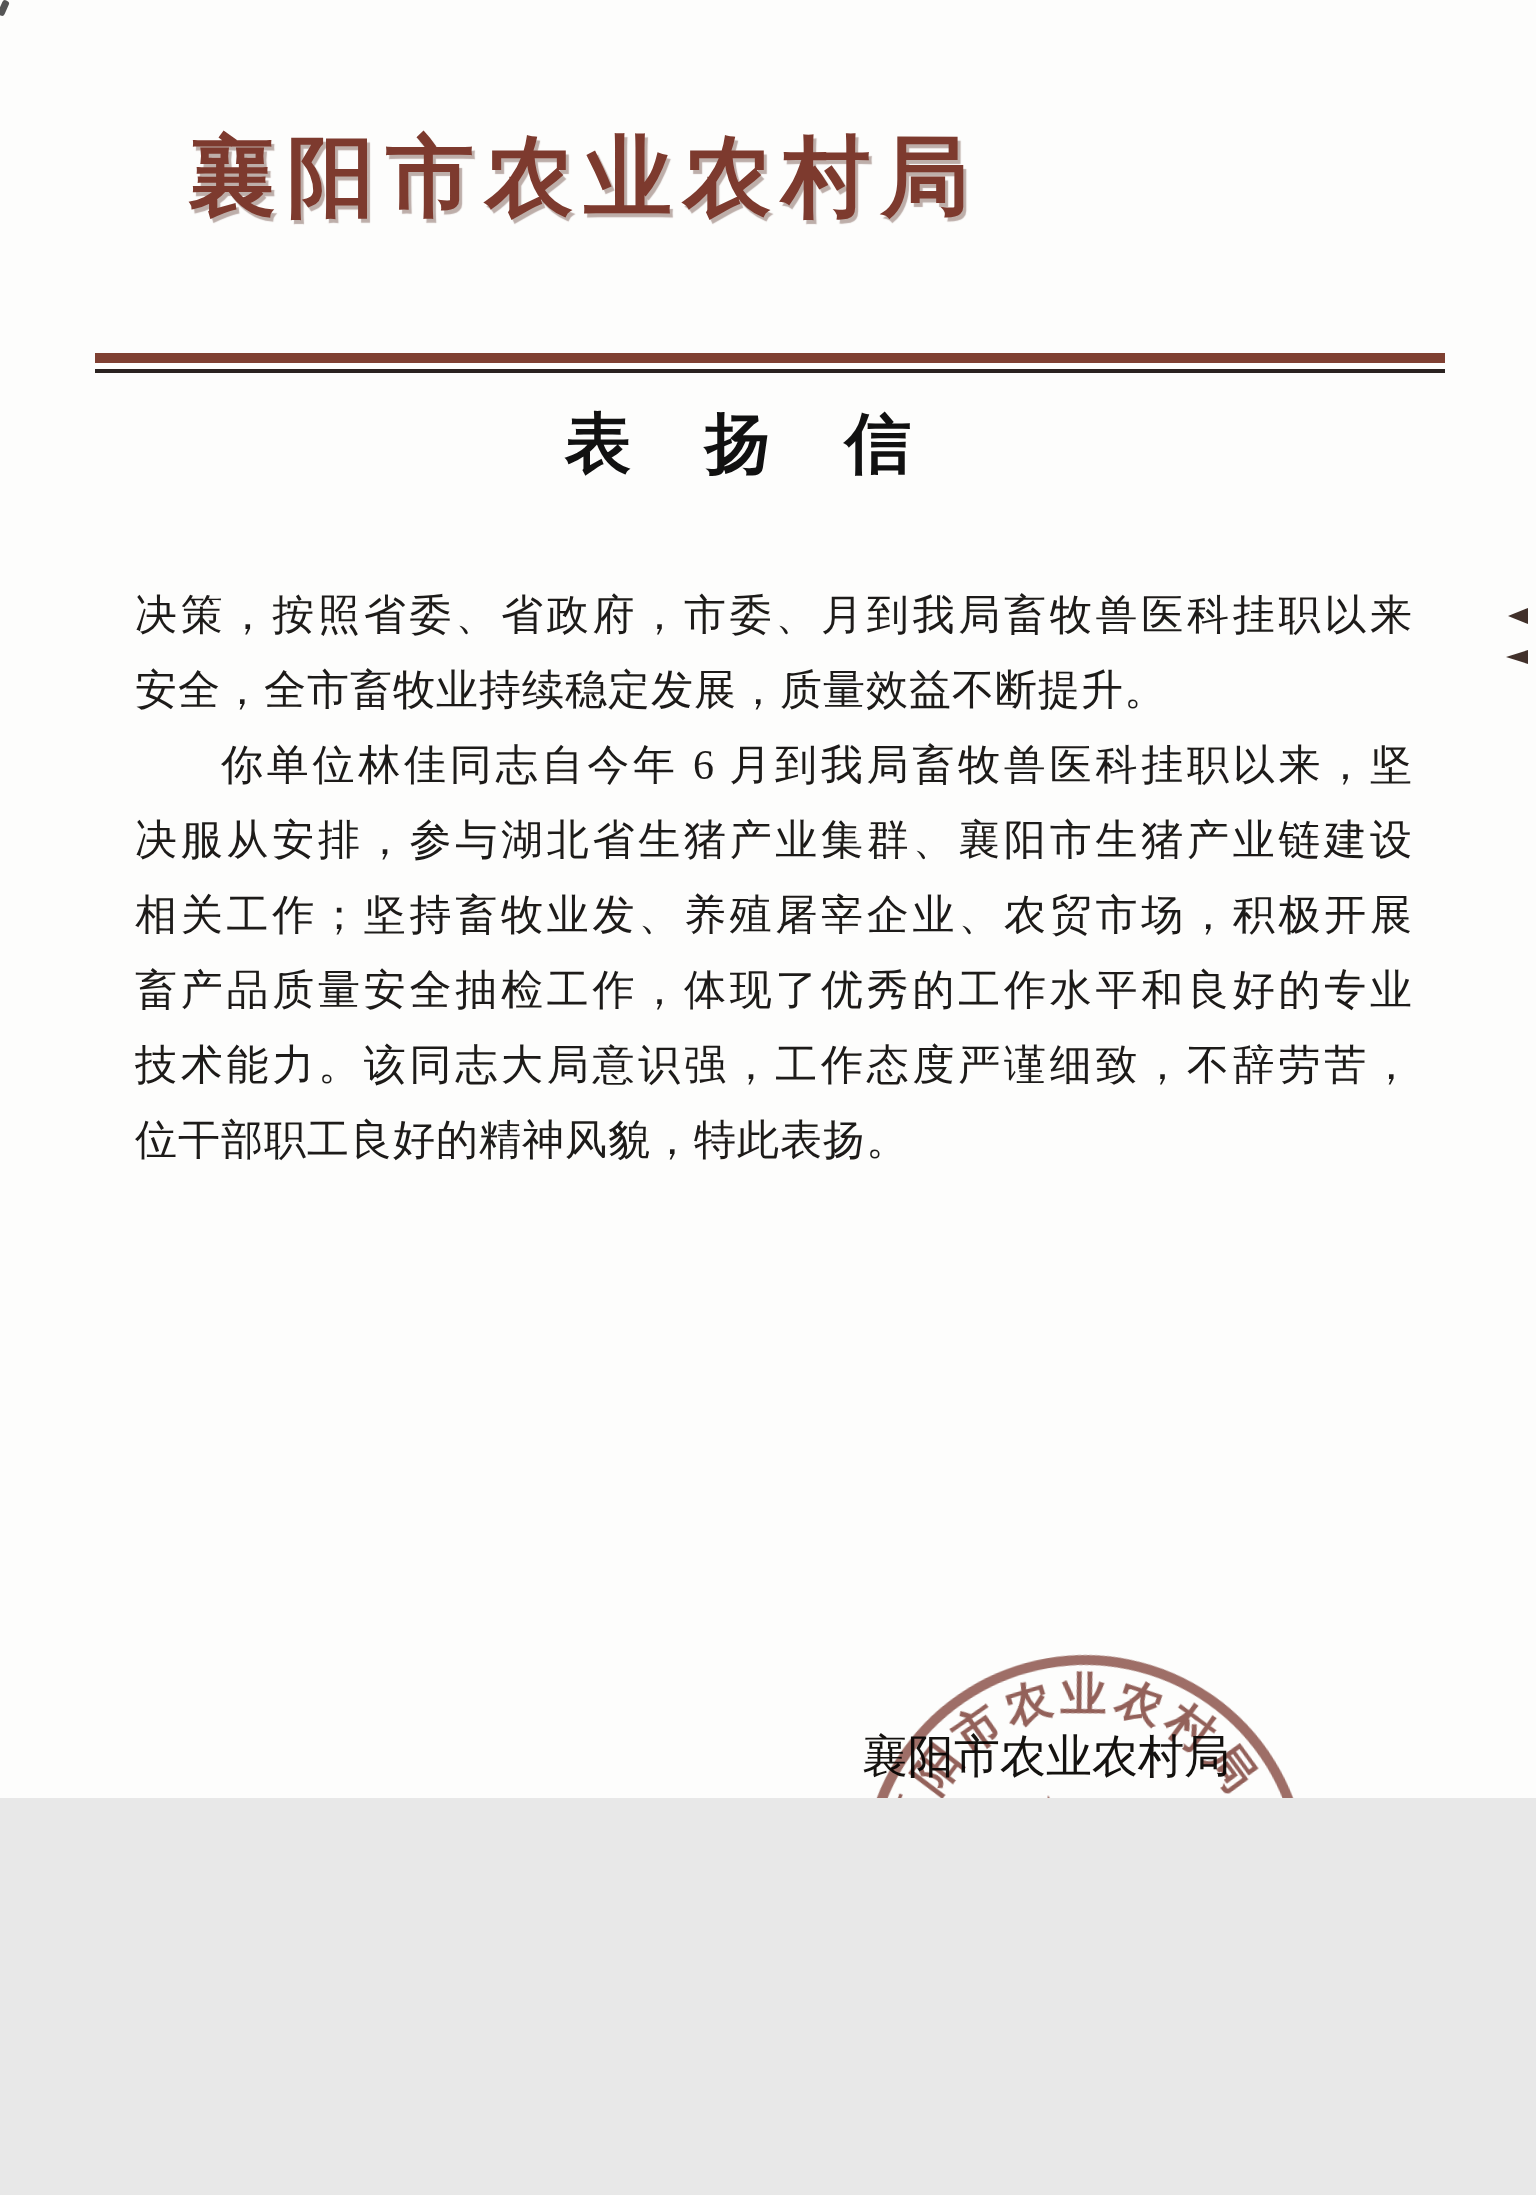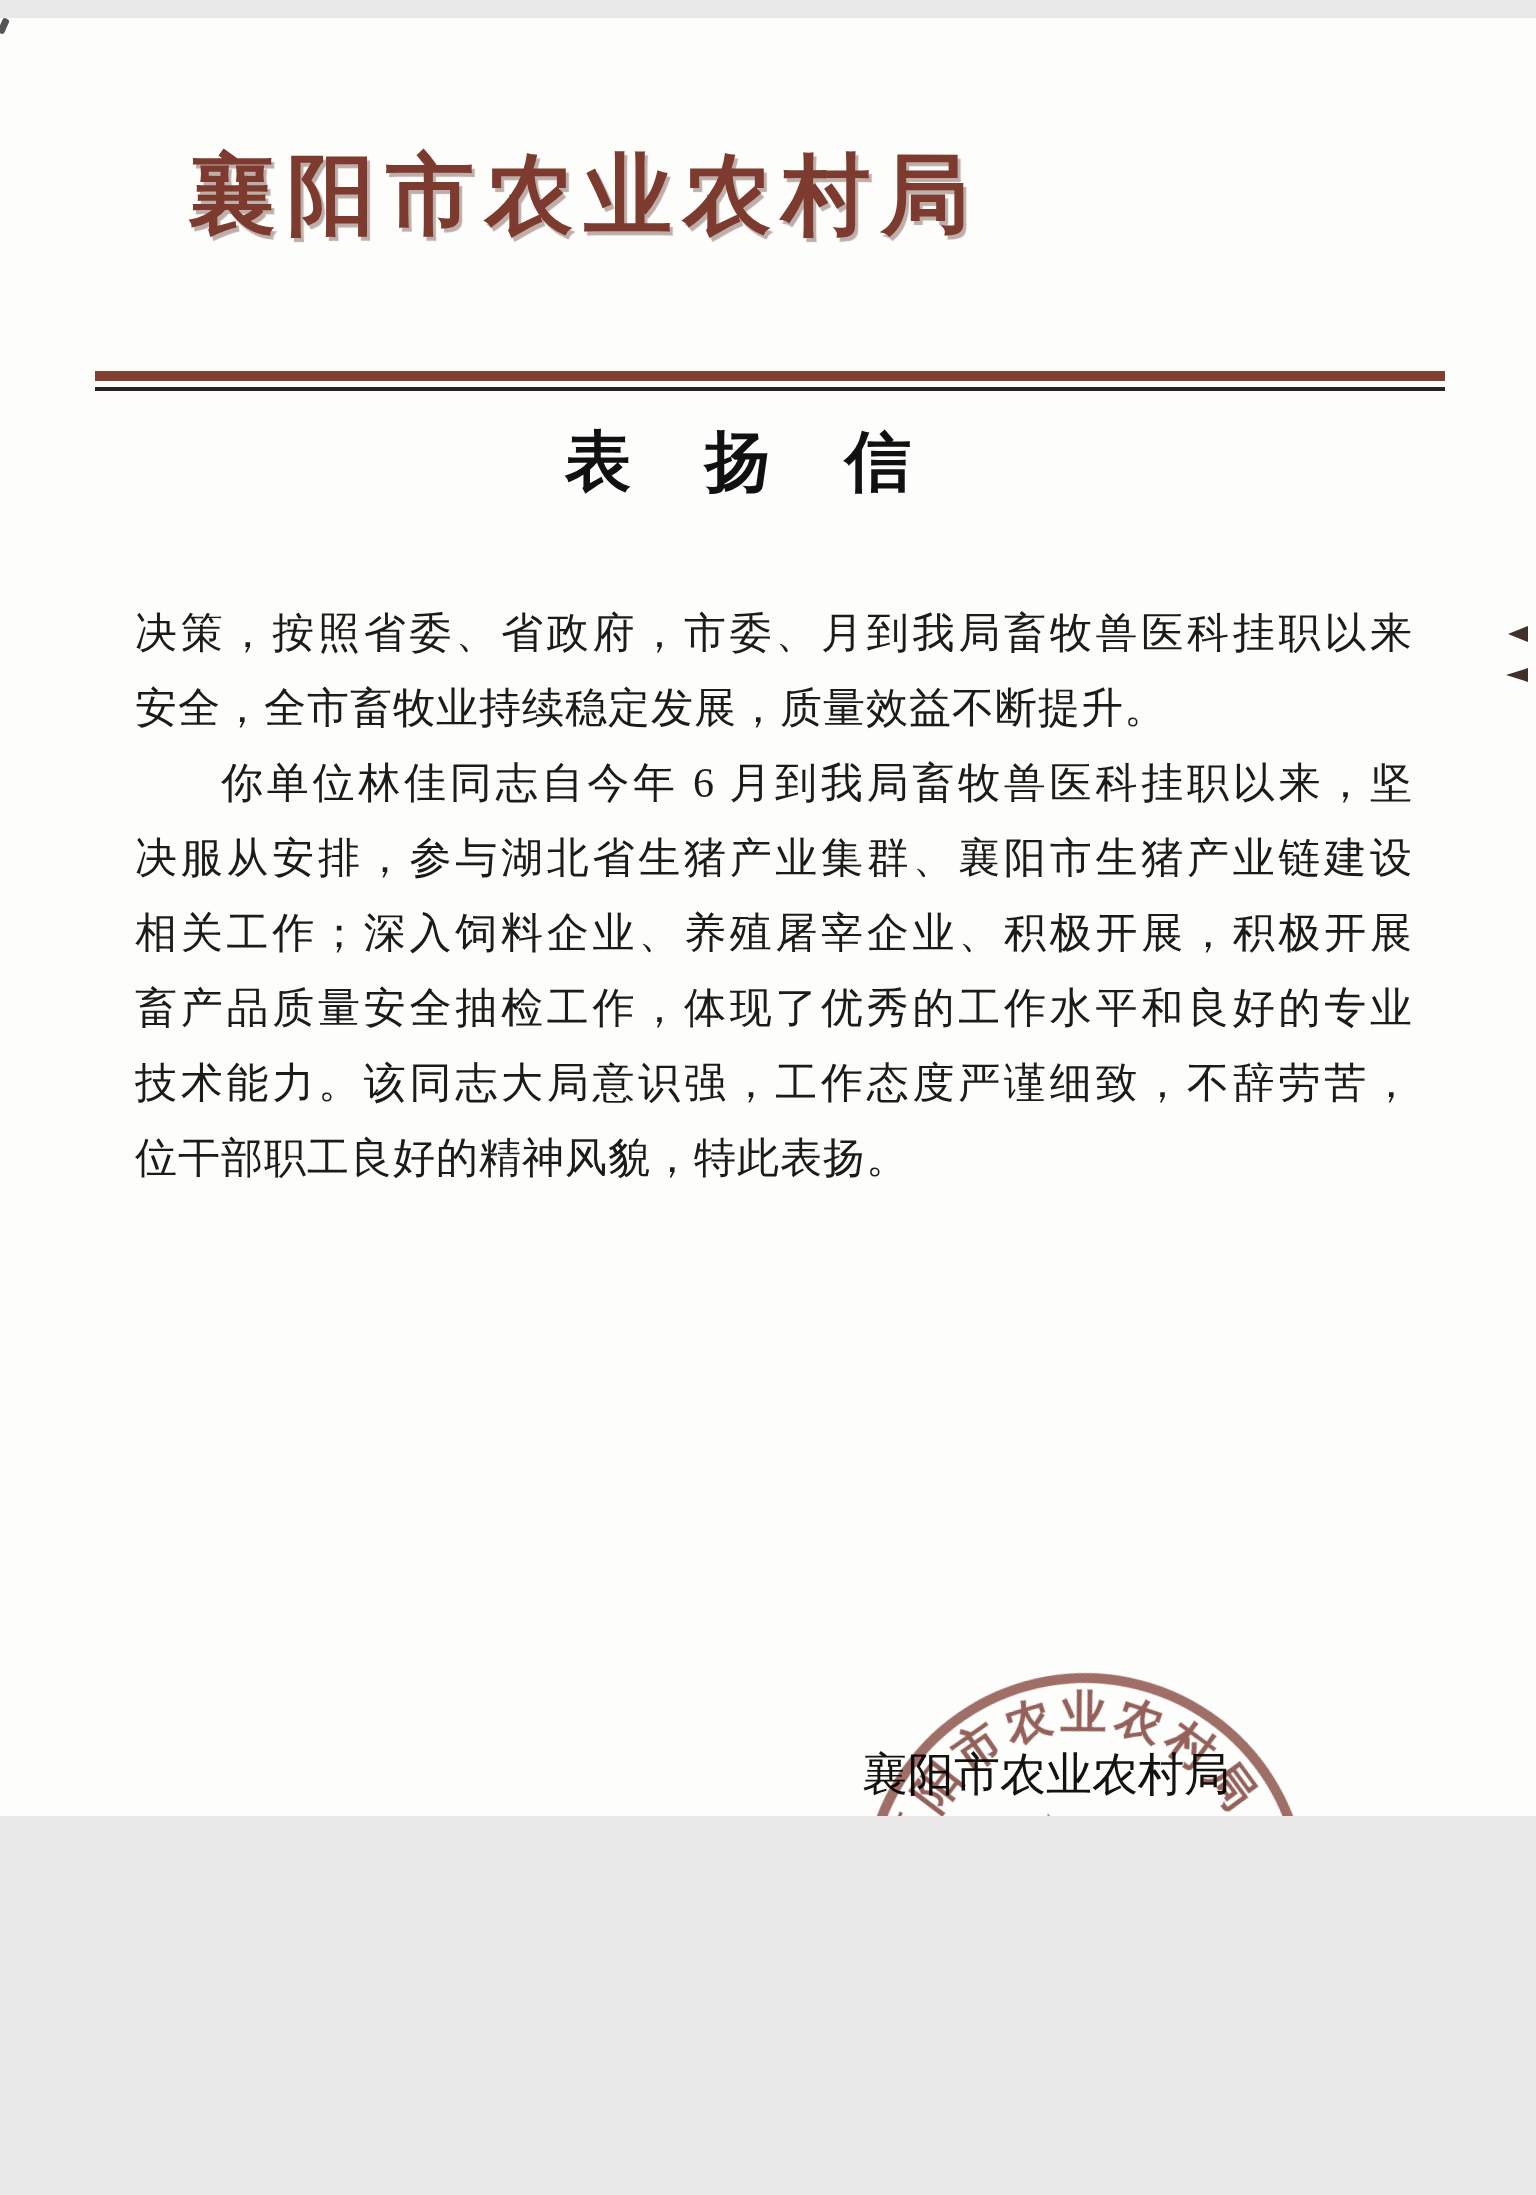--- a/index.html
+++ b/index.html
@@ -1,19 +1,19 @@
 <!DOCTYPE html>
 <html><head>
 <meta charset="utf-8">
 <style>
   html,body{margin:0;padding:0;background:#e8e8e8;}
   .page{
     position:relative;
     width:1536px;height:1798px;
-    margin:18px auto;
+    margin:0 auto;
     background:#fdfdfc;
     overflow:hidden;
     font-family:"Liberation Serif", serif;
   }
   
   .agency{
     position:absolute;top:134px;left:188px;
     font-size:88px;font-weight:bold;line-height:1;
     letter-spacing:11px;white-space:nowrap;
     color:#7d3a2e;
@@ -82,21 +82,21 @@
   <div class="rule rule-black"></div>
 
   <h1 class="title">表　扬　信</h1>
 
   <main class="body">
     <div class="paragraphs">
         <div class="line">决策，按照省委、省政府，市委、月到我局畜牧兽医科挂职以来</div>
         <div class="line last">安全，全市畜牧业持续稳定发展，质量效益不断提升。</div>
         <div class="line first">你单位林佳同志自今年 6 月到我局畜牧兽医科挂职以来，坚</div>
         <div class="line">决服从安排，参与湖北省生猪产业集群、襄阳市生猪产业链建设</div>
-        <div class="line">相关工作；深入饲料企业、养殖屠宰企业、积极开展，积极开展</div>
+        <div class="line">相关工作；坚持畜牧业发、养殖屠宰企业、农贸市场，积极开展</div>
         <div class="line">畜产品质量安全抽检工作，体现了优秀的工作水平和良好的专业</div>
         <div class="line">技术能力。该同志大局意识强，工作态度严谨细致，不辞劳苦，</div>
         <div class="line last">位干部职工良好的精神风貌，特此表扬。</div>
       </div>
   </main>
 
   <div class="signature">襄阳市农业农村局</div>
   <div class="sig-date">2024年12月18日</div>
 
   <svg class="stamp" viewBox="0 0 480 480">

